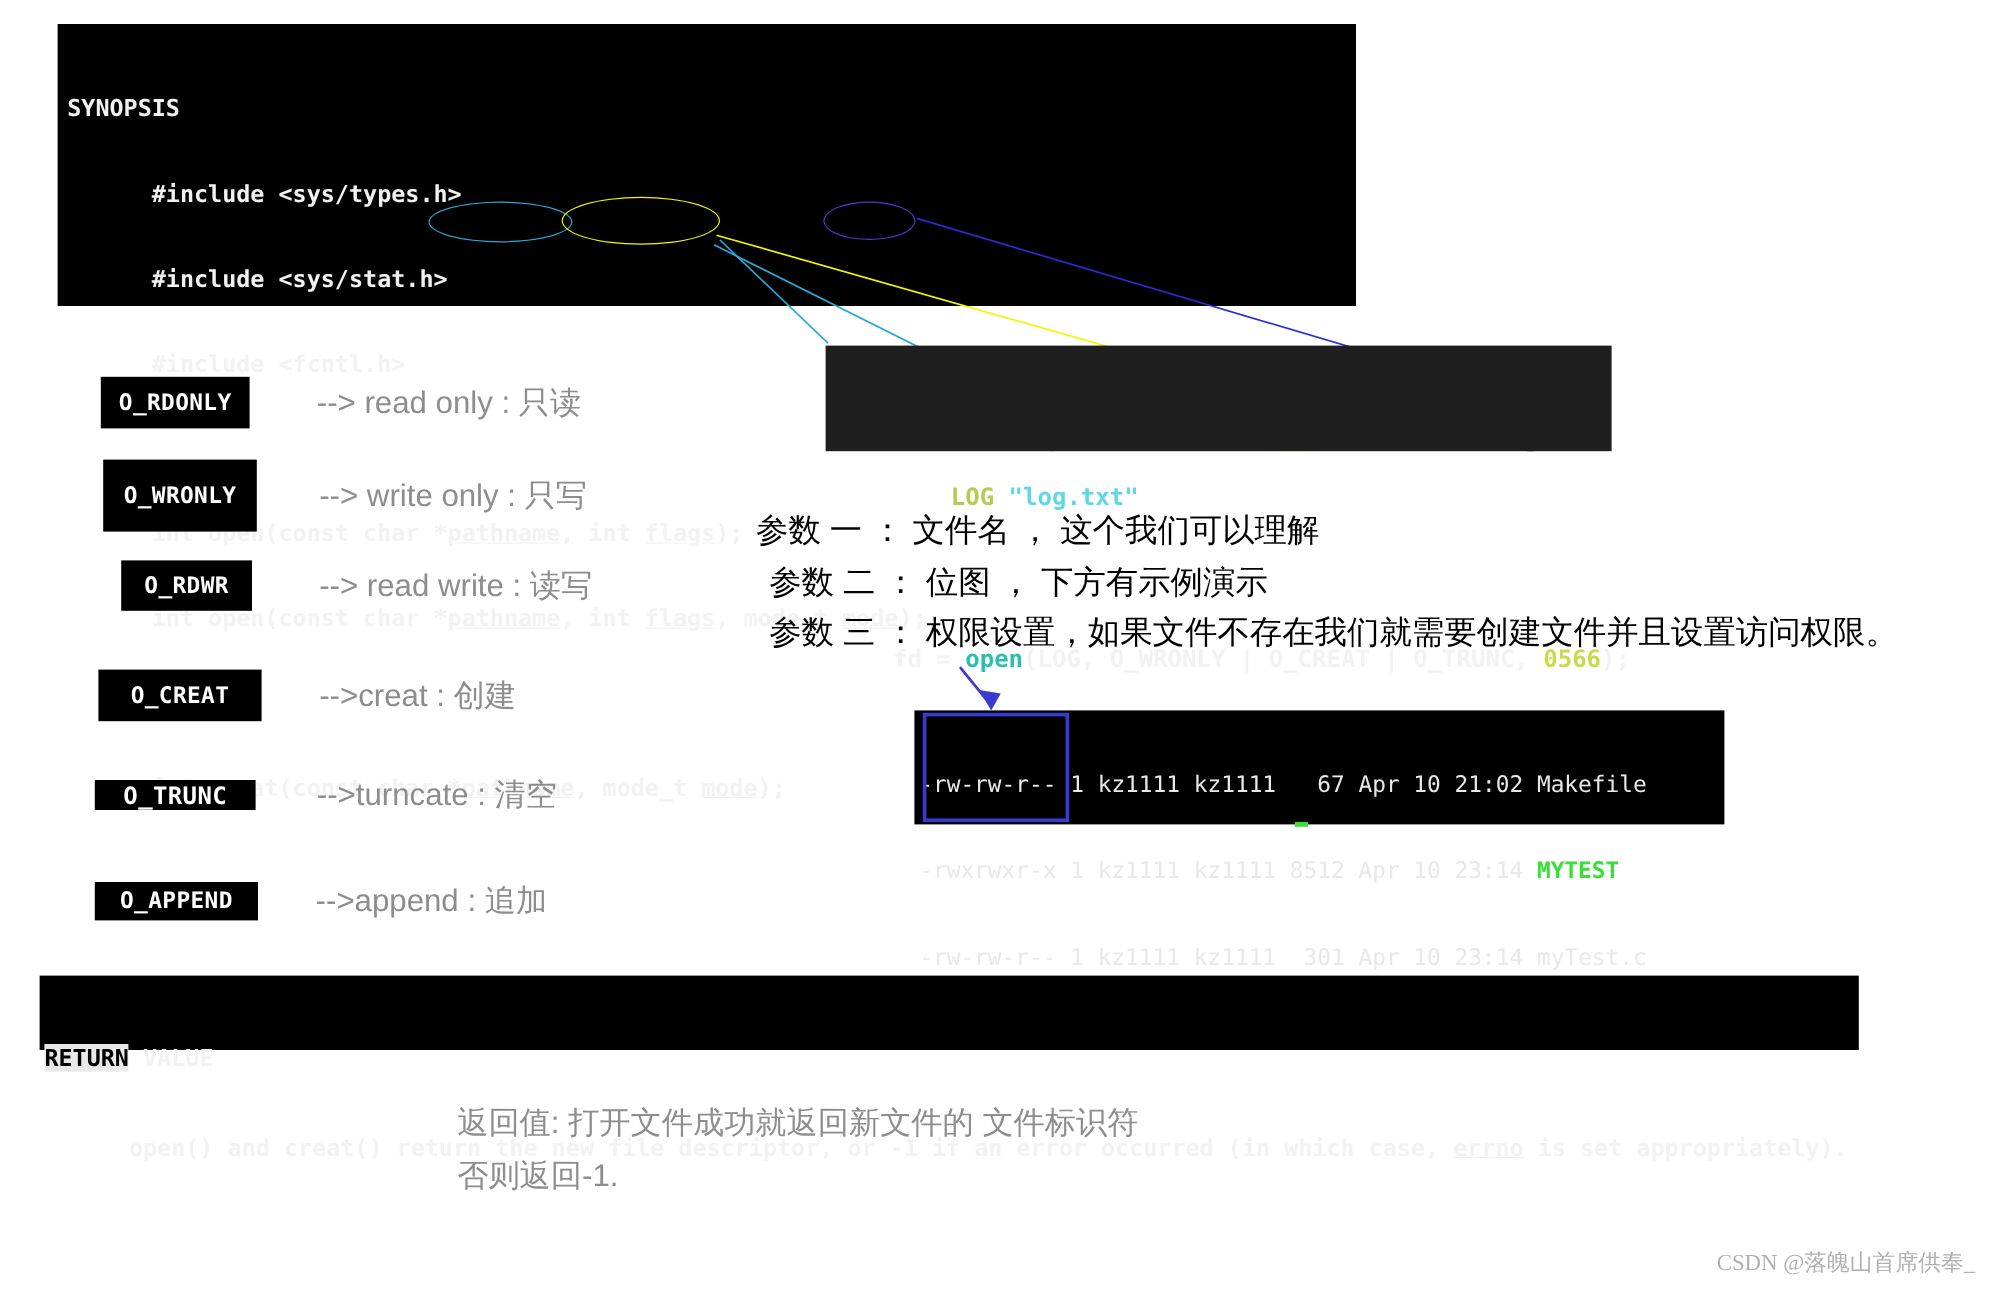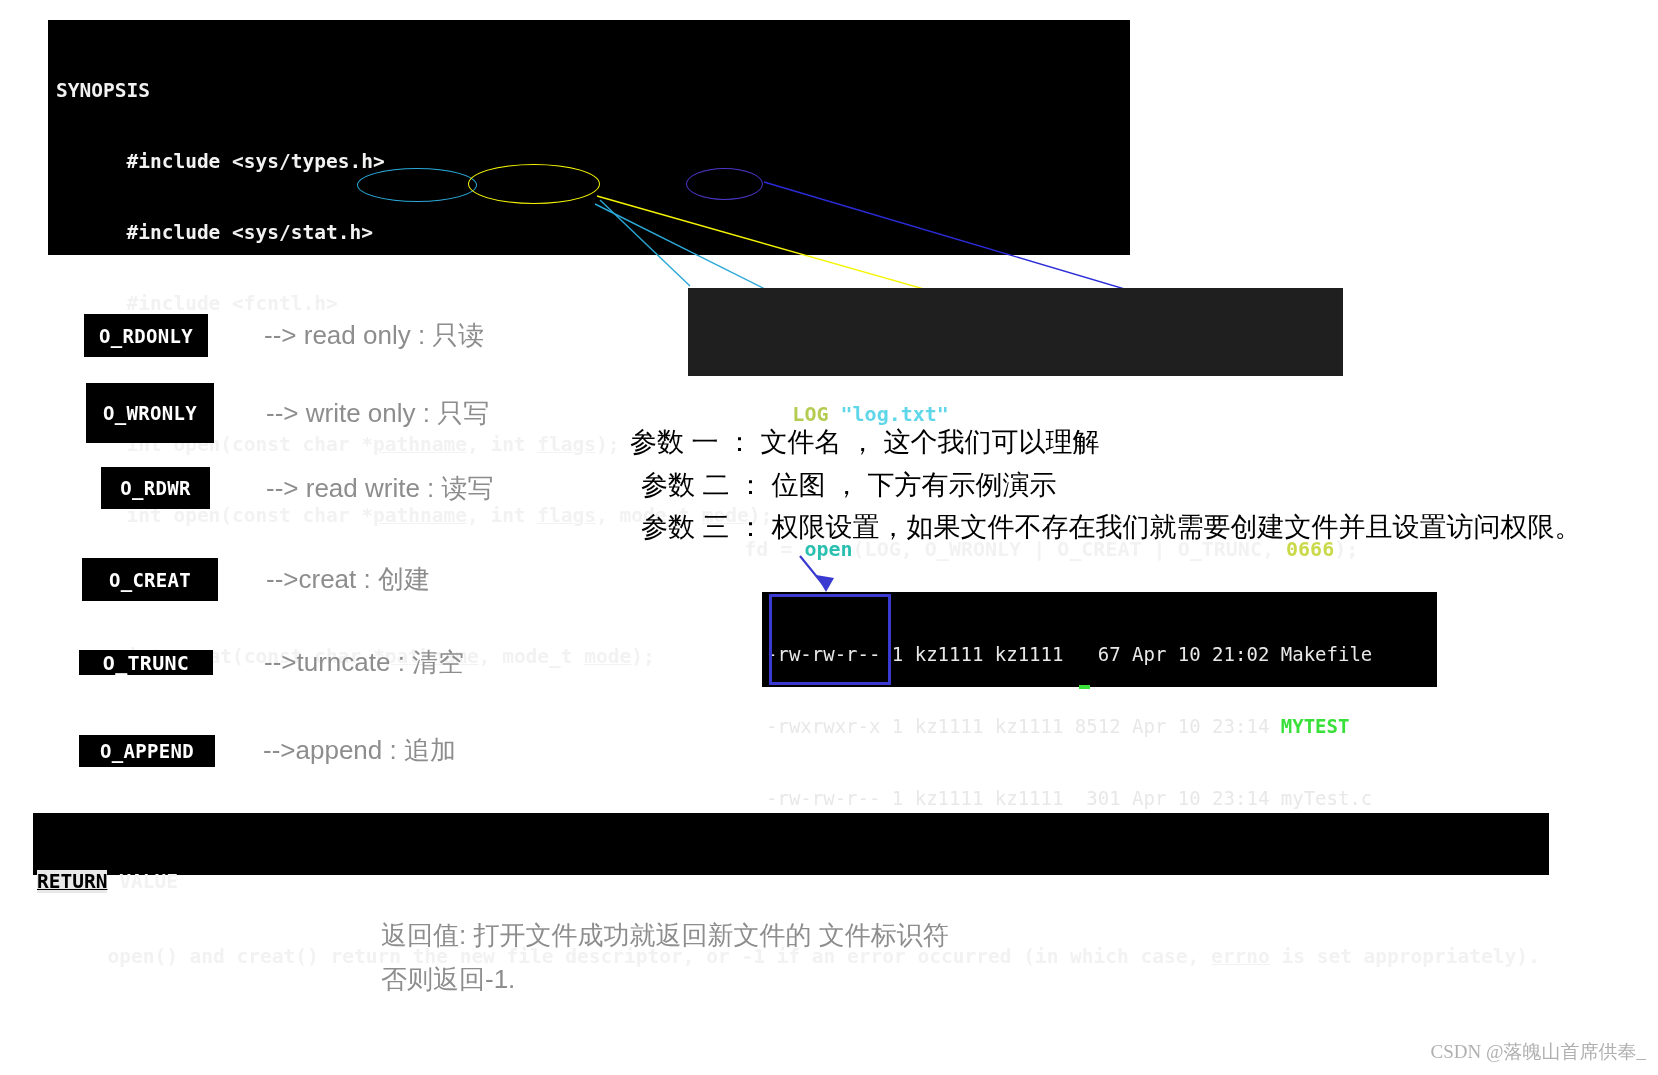--- a/index.html
+++ b/index.html
@@ -105,21 +105,21 @@
     position: absolute; left: 33px; top: 813px;
     width: 1516px; height: 62px;
     background: #000000;
     font-family: "DejaVu Sans Mono", monospace;
     font-size: 19.5px; font-weight: 700;
     color: #f2f2f2;
     line-height: 25px;
     padding: 6px 0 0 4px;
     white-space: pre;
   }
-  .inv { background: #e9e9e9; color: #000000; text-decoration: underline; }
+  .inv { background: #e9e9e9; color: #000000; }
 
   
   .bottom-line {
     position: absolute;
     color: #8d8d8d;
     font-family: "Liberation Sans", sans-serif;
     font-size: 26px;
     white-space: pre;
     margin-left: 36px;
   }
@@ -202,21 +202,21 @@
 
   <div class="flag-row" style="left:79px; top:733px;">
     <div class="flag-box" style="width:136px; height:32px; font-size:19px;">
         <span>O_APPEND</span>
       </div>
     <div class="flag-desc" style="margin-left:48px;">--&gt;append : 追加</div>
   </div>
 
   <div class="code-block">
     <div><span class="c-pink">#define</span><span class="c-green"> LOG </span><span class="c-cyan">"log.txt"</span></div>
-    <div><span class="c-pink">int</span><span class="c-white"> fd = </span><span class="c-teal">open</span><span class="c-white">(LOG, O_WRONLY | O_CREAT | O_TRUNC, </span><span class="c-olive">0666</span><span class="c-white">);</span></div>
+    <div><span class="c-pink">int</span><span class="c-white"> fd = </span><span class="c-teal">open</span><span class="c-white">(LOG, O_WRONLY | O_CREAT | O_TRUNC, </span><span class="c-olive">0566</span><span class="c-white">);</span></div>
   </div>
 
   <div class="param-line" style="left:630px; top:424px;">参数 一 ： 文件名 ， 这个我们可以理解</div>
   <div class="param-line" style="left:641px; top:467px;">参数 二 ： 位图 ， 下方有示例演示</div>
   <div class="param-line" style="left:641px; top:509px;">参数 三 ： 权限设置，如果文件不存在我们就需要创建文件并且设置访问权限。</div>
 
   <div class="ls-block">
     <div><span>-rw-rw-r--</span><span> 1 kz1111 kz1111   67 Apr 10 21:02 </span><span>Makefile</span></div>
     <div><span>-rwxrwxr-x</span><span> 1 kz1111 kz1111 8512 Apr 10 23:14 </span><span class="ls-green">MYTEST</span></div>
     <div><span>-rw-rw-r--</span><span> 1 kz1111 kz1111  301 Apr 10 23:14 </span><span>myTest.c</span></div>

